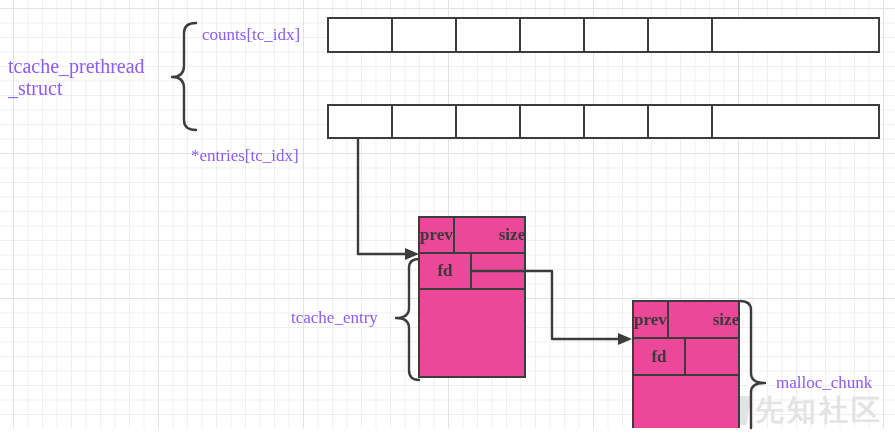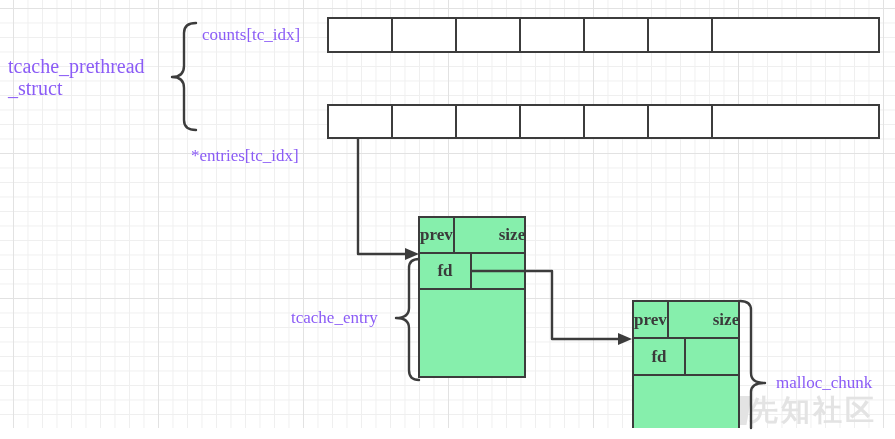--- a/index.html
+++ b/index.html
@@ -17,21 +17,21 @@
       linear-gradient(to right,#e2e2e2 1px,transparent 1px),
       linear-gradient(to bottom,#e2e2e2 1px,transparent 1px),
       linear-gradient(to right,#efefef 1px,transparent 1px),
       linear-gradient(to bottom,#efefef 1px,transparent 1px);
     background-size:145px 145px,145px 145px,14.5px 14.5px,14.5px 14.5px;
     background-position:13px 8px;
     z-index:0;
   }
   .watermark{
     position:absolute;left:729px;top:396px;
-    display:flex;align-items:center;
+    display:flex;align-items:center;gap:6px;
     z-index:1;
   }
   .watermark .wm-logo{
     width:20px;height:29px;background:#e3e3e3;
     transform:skewX(-10deg);
   }
   .watermark .wm-text{
     font-family:"Liberation Sans","DejaVu Sans",sans-serif;
     font-weight:bold;font-size:29px;line-height:29px;
     color:#e3e3e3;letter-spacing:3px;white-space:nowrap;
@@ -43,21 +43,21 @@
     border:2px solid #3c3c3c;background:#fff;
     box-sizing:border-box;z-index:2;
   }
   .array .cell{
     width:64px;border-right:2px solid #3c3c3c;box-sizing:border-box;
   }
   .array .cell.wide{flex:1;border-right:none;}
   
   .chunk{
     position:absolute;width:108px;
-    border:2px solid #3c3c3c;background:#86efac;
+    border:2px solid #3c3c3c;background:#ec4899;
     box-sizing:border-box;z-index:2;
   }
   .chunk.cut{border-bottom:none;}
   .chunk .row{display:flex;border-bottom:2px solid #3c3c3c;box-sizing:border-box;}
   .chunk .c{
     box-sizing:border-box;display:flex;align-items:center;justify-content:center;
     font-weight:bold;font-size:17px;color:#3a3a3a;
   }
   .chunk .c.left{width:52px;border-right:2px solid #3c3c3c;}
   .chunk .c.right{flex:1;padding-left:44px;}

